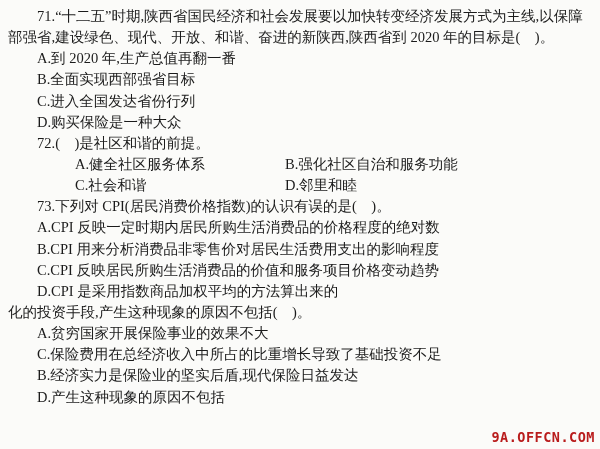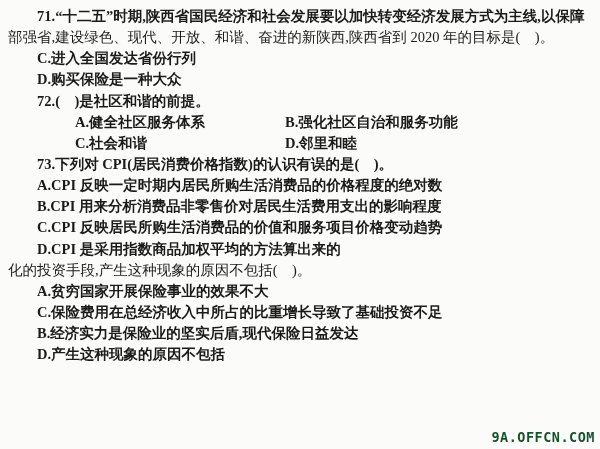--- a/index.html
+++ b/index.html
@@ -14,50 +14,52 @@
   .doc {
     padding: 6px 0 0 8px;
     font-size: 14.5px;
     line-height: 21.15px;
   }
   .line {
     white-space: pre;
     height: 21.15px;
     overflow: hidden;
   }
-  .indent { padding-left: 29px; font-weight: bold; }
+  .indent { padding-left: 29px; }
   .twocol .col-a { display: inline-block; width: 210px; margin-left: 38px; }
   .watermark {
     position: absolute;
     right: 5px; bottom: 4px;
     font-family: "DejaVu Sans Mono", monospace;
     font-weight: bold;
     font-size: 13.5px;
     letter-spacing: 0.5px;
     color: #ee1111;
   }
 </style>
 </head>
 <body style="background: rgb(251, 251, 249); color: rgb(27, 27, 27);">
 
 <div class="doc">
   <div>
       <div class="line indent">71.“十二五”时期,陕西省国民经济和社会发展要以加快转变经济发展方式为主线,以保障</div>
       <div class="line">部强省,建设绿色、现代、开放、和谐、奋进的新陕西,陕西省到 2020 年的目标是(    )。</div>
+      <div class="line indent">A.到 2020 年,生产总值再翻一番</div>
+      <div class="line indent">B.全面实现西部强省目标</div>
       <div class="line indent">C.进入全国发达省份行列</div>
       <div class="line indent">D.购买保险是一种大众</div>
       <div class="line indent">72.(    )是社区和谐的前提。</div>
       <div class="line indent twocol"><span class="col-a">A.健全社区服务体系</span><span class="col-b">B.强化社区自治和服务功能</span></div>
       <div class="line indent twocol"><span class="col-a">C.社会和谐</span><span class="col-b">D.邻里和睦</span></div>
       <div class="line indent">73.下列对 CPI(居民消费价格指数)的认识有误的是(    )。</div>
       <div class="line indent">A.CPI 反映一定时期内居民所购生活消费品的价格程度的绝对数</div>
       <div class="line indent">B.CPI 用来分析消费品非零售价对居民生活费用支出的影响程度</div>
       <div class="line indent">C.CPI 反映居民所购生活消费品的价值和服务项目价格变动趋势</div>
       <div class="line indent">D.CPI 是采用指数商品加权平均的方法算出来的</div>
       <div class="line">化的投资手段,产生这种现象的原因不包括(    )。</div>
       <div class="line indent">A.贫穷国家开展保险事业的效果不大</div>
       <div class="line indent">C.保险费用在总经济收入中所占的比重增长导致了基础投资不足</div>
       <div class="line indent">B.经济实力是保险业的坚实后盾,现代保险日益发达</div>
       <div class="line indent">D.产生这种现象的原因不包括</div>
     </div>
 </div>
 
-<div class="watermark" style="color: #14532d;">9A.OFFCN.COM</div>
+<div class="watermark" style="color: #b91c1c;">9A.OFFCN.COM</div>
 
 </body></html>

